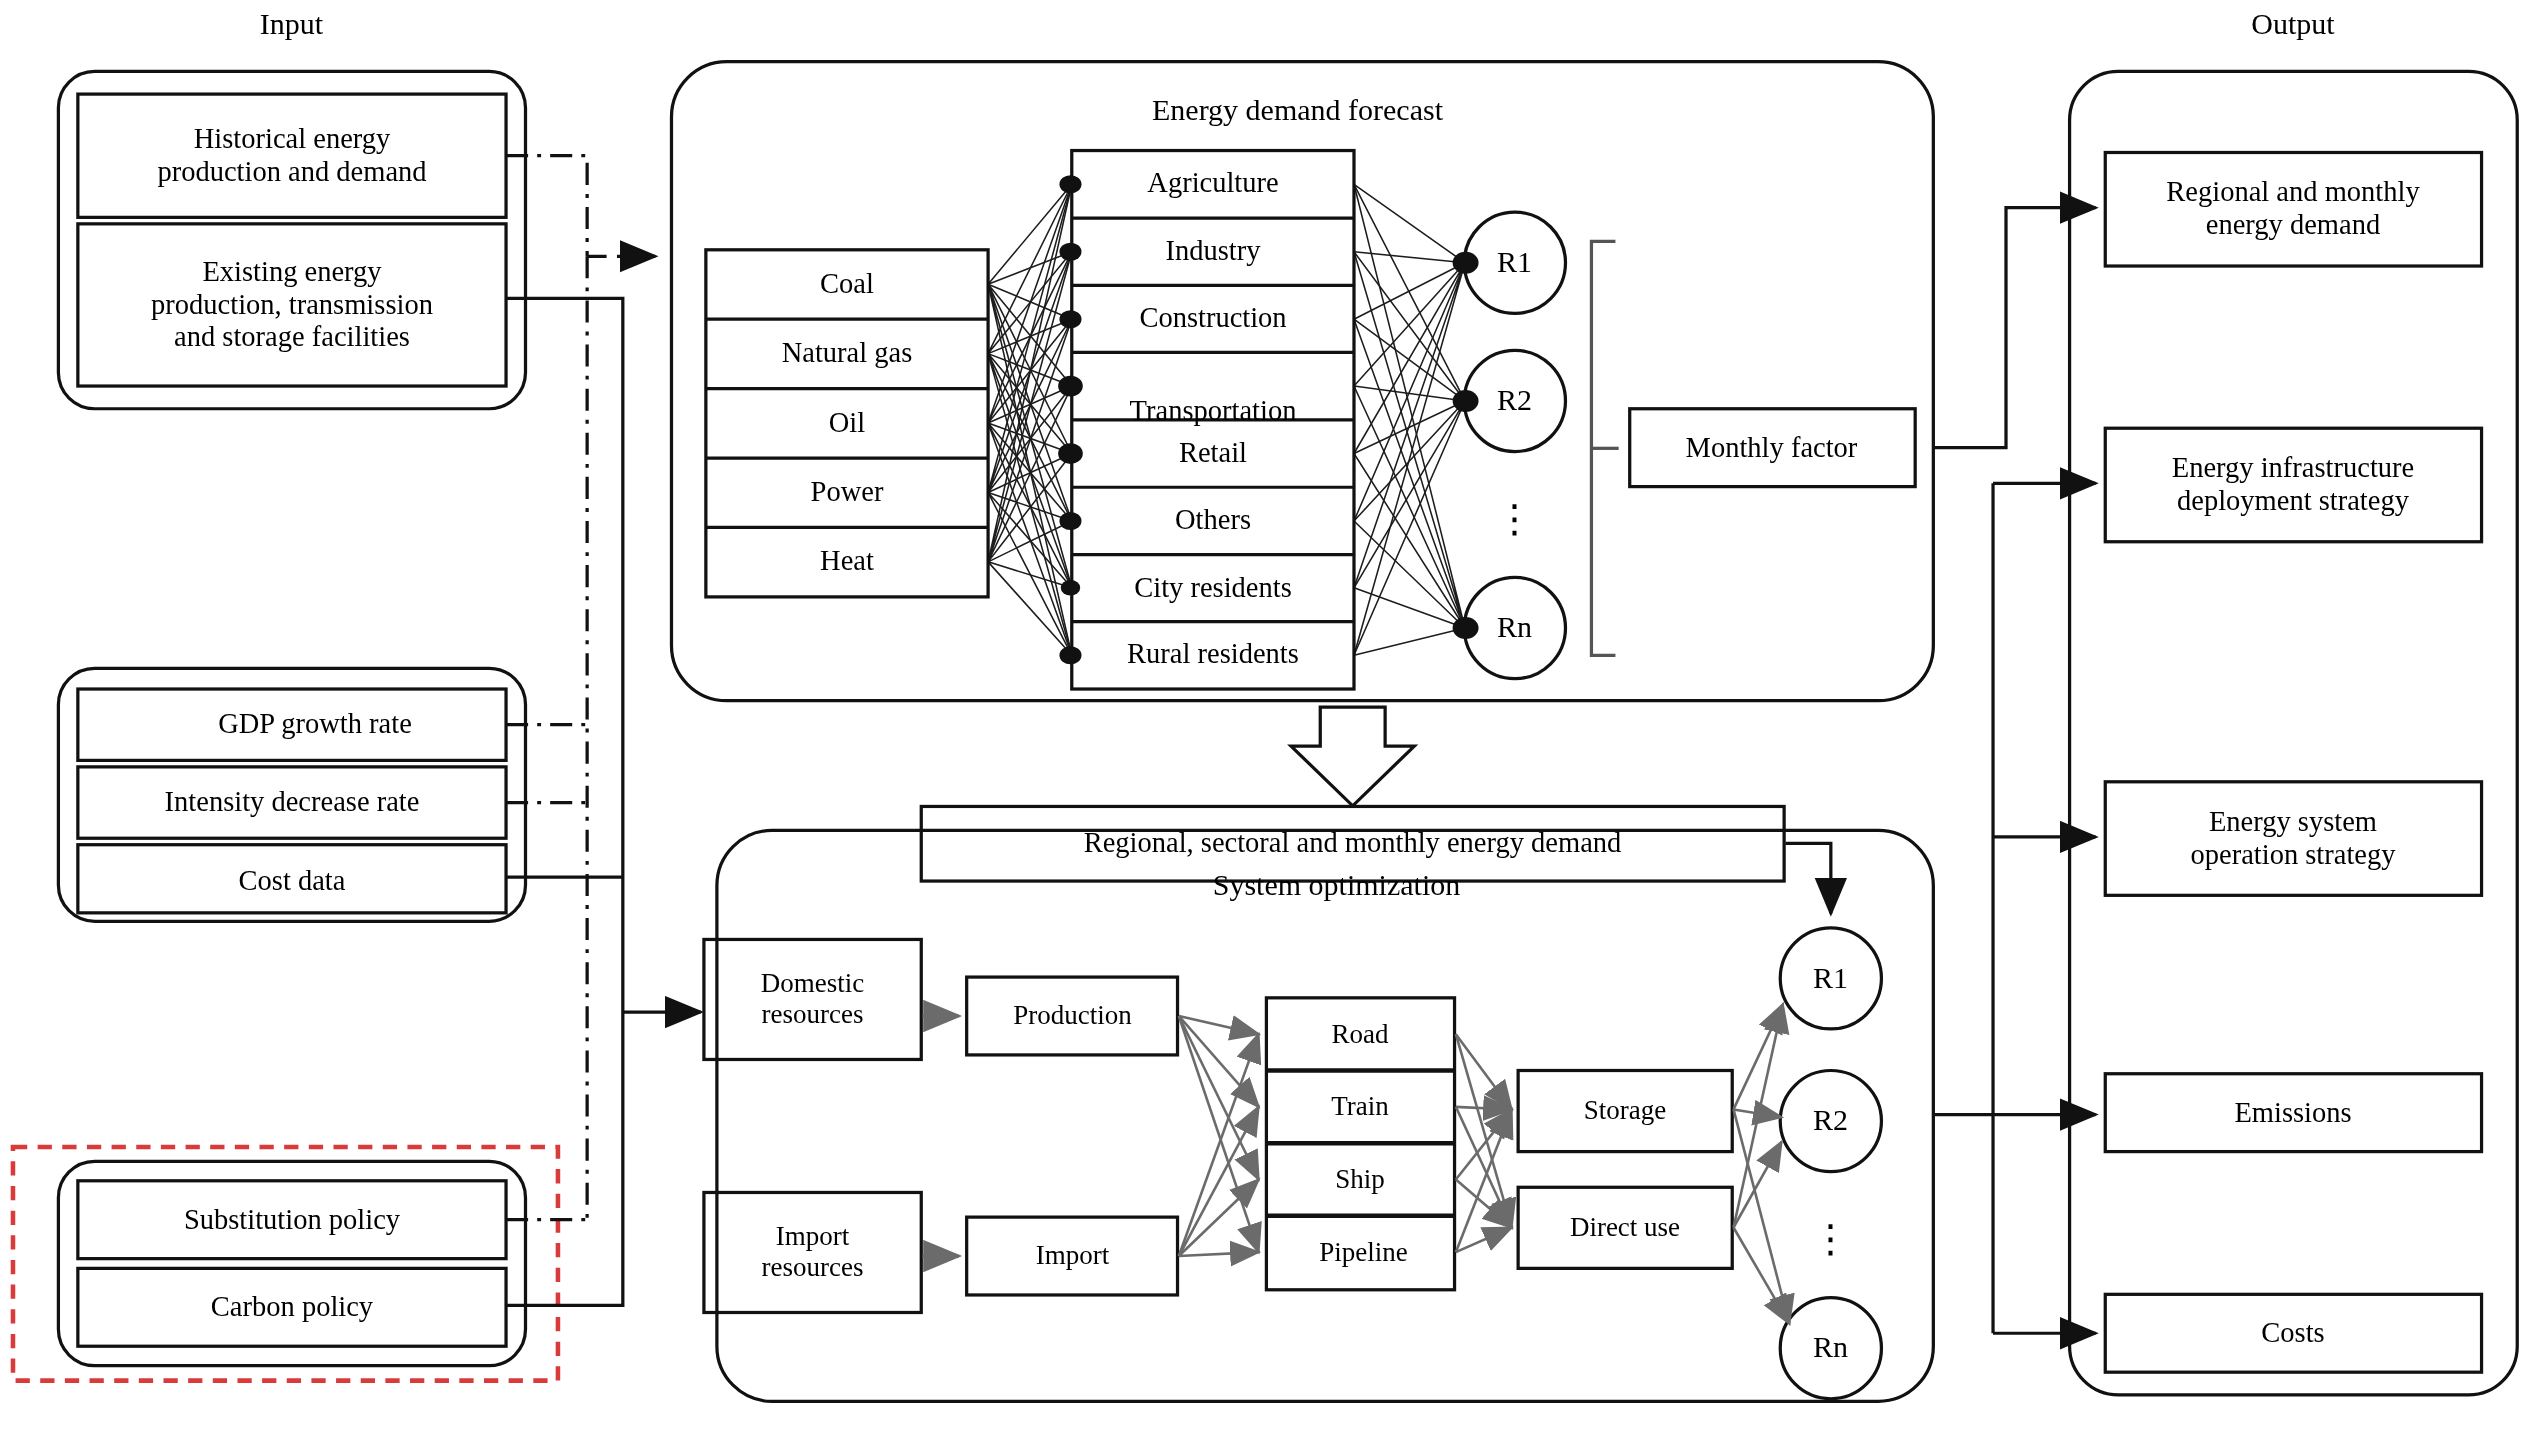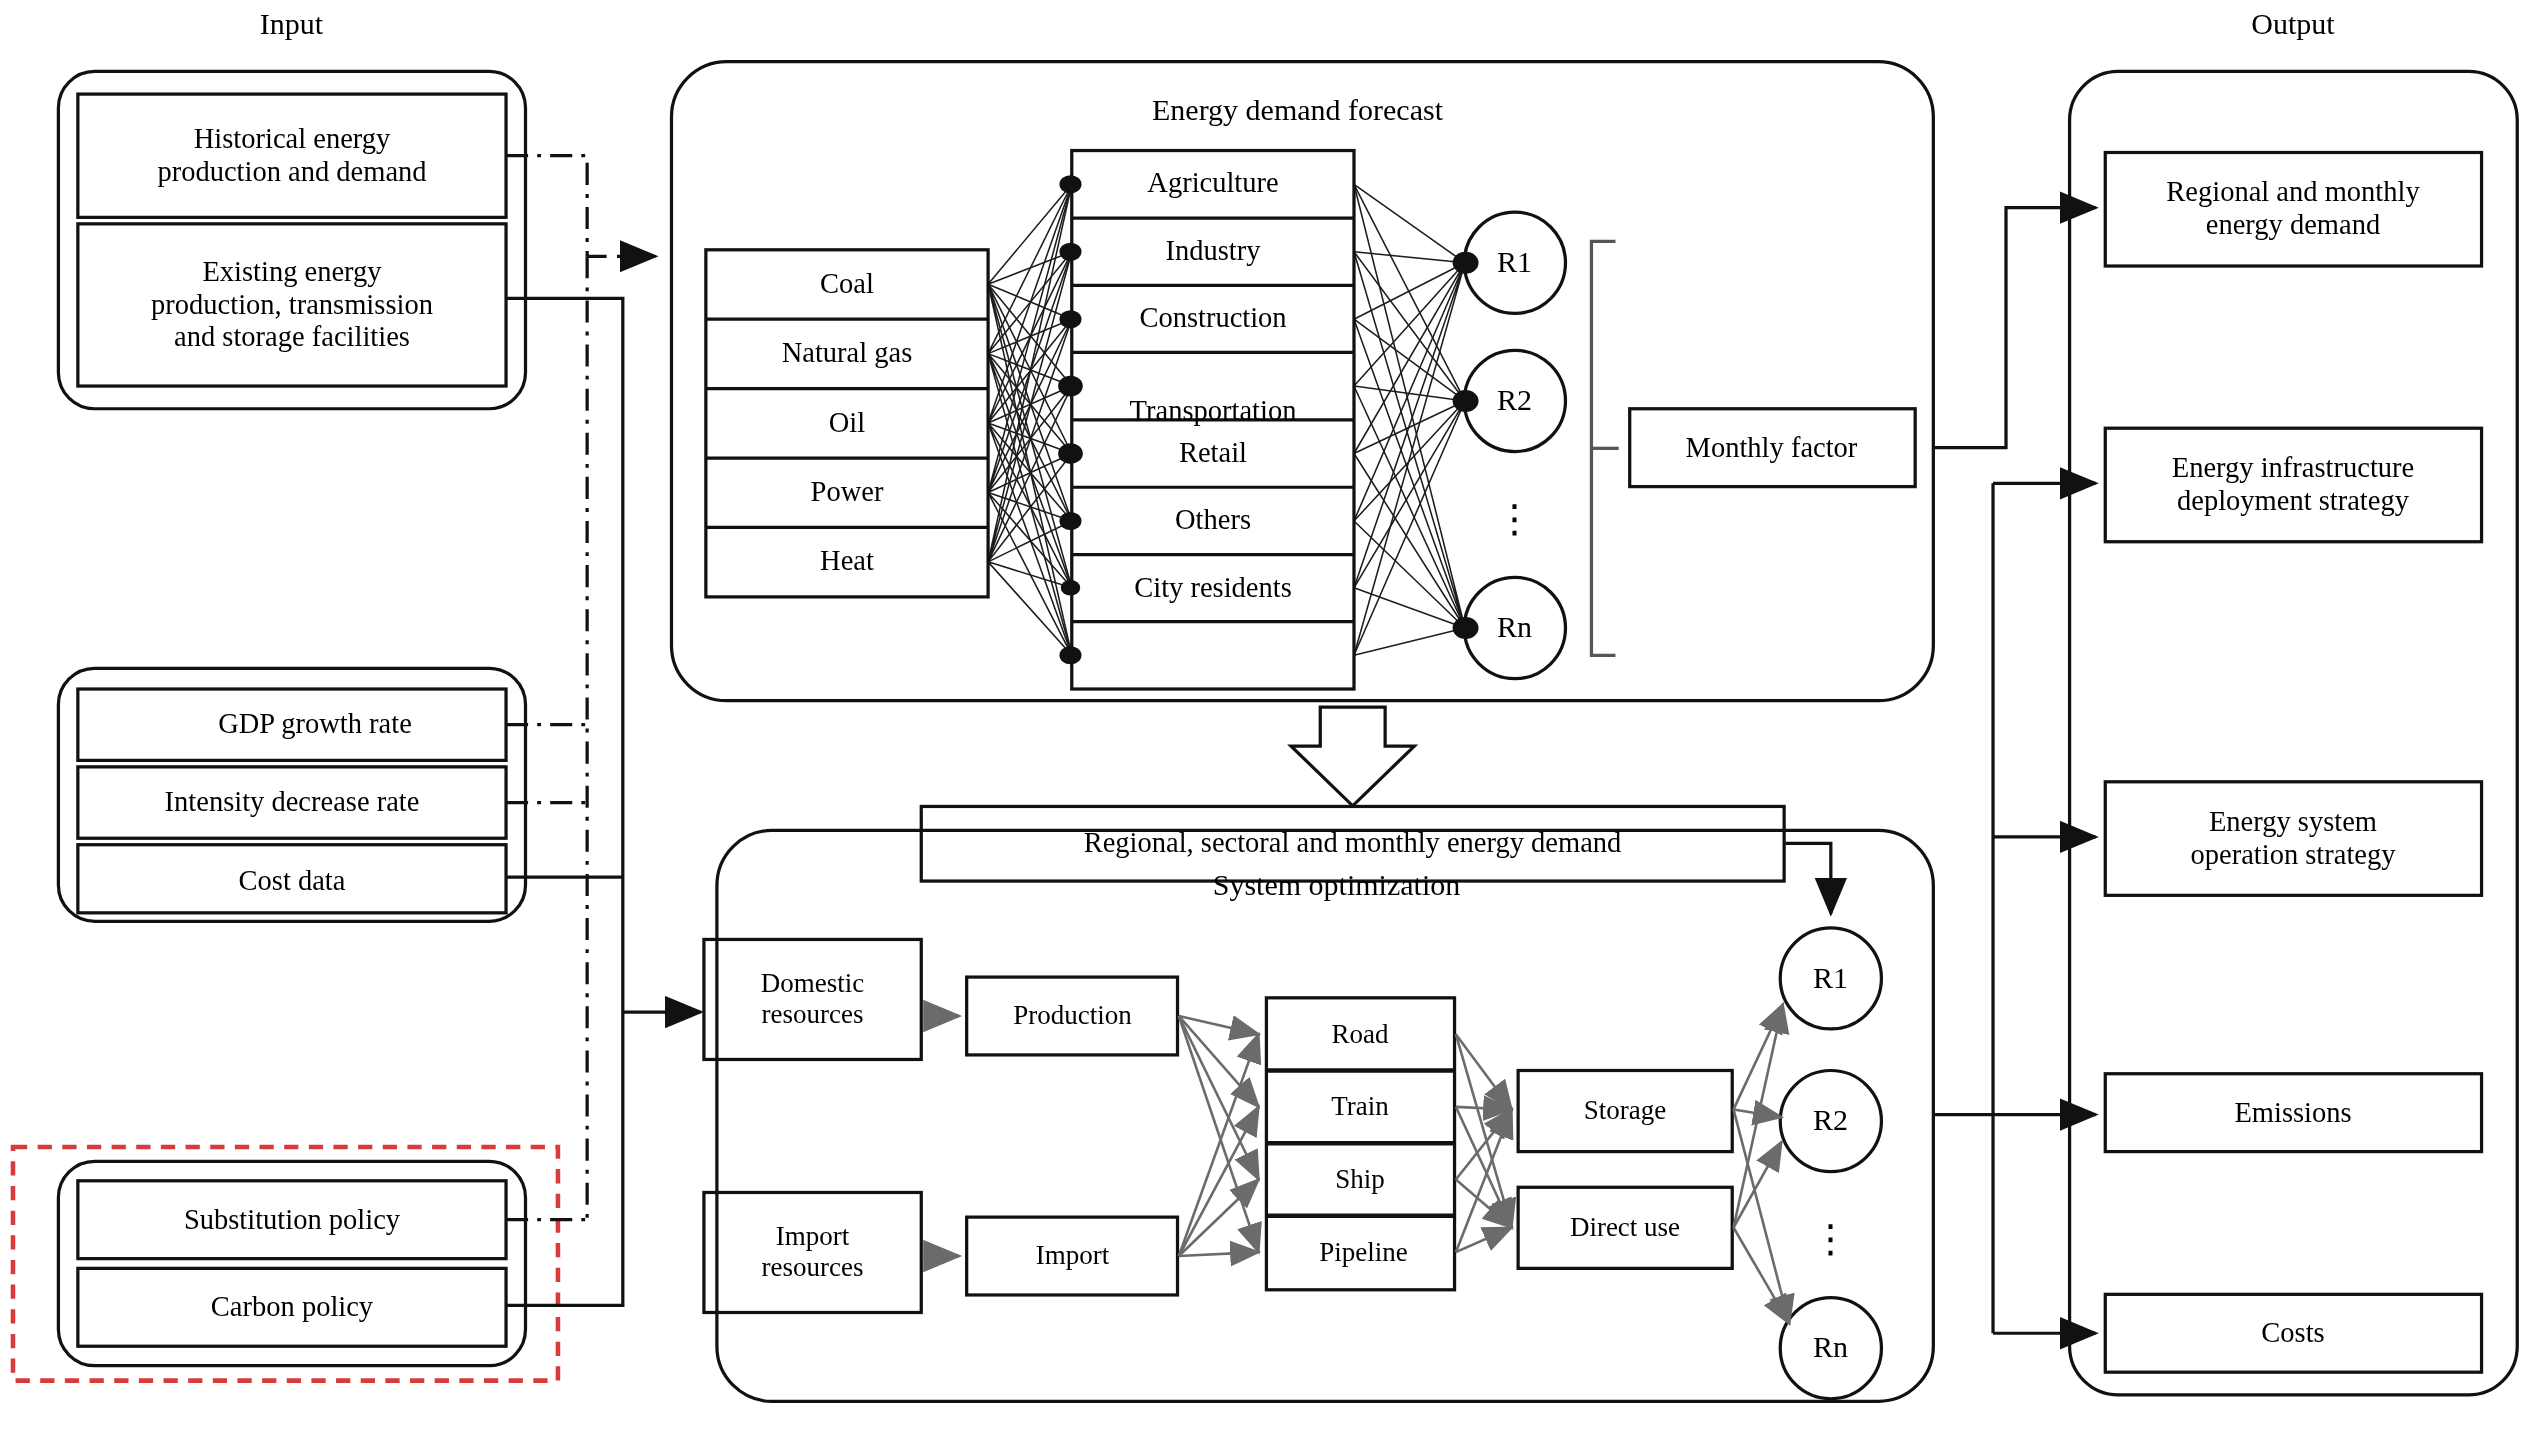--- a/index.html
+++ b/index.html
@@ -229,20 +229,21 @@
   <div class="lbl boxtext" style="left:706px;top:458px;width:282px;height:69px;">Power</div>
   <div class="lbl boxtext" style="left:706px;top:527px;width:282px;height:69px;">Heat</div>
 
   <div class="lbl boxtext" style="left:1072px;top:150px;width:282px;height:67px;">Agriculture</div>
   <div class="lbl boxtext" style="left:1072px;top:218px;width:282px;height:67px;text-align:right;">Industry</div>
   <div class="lbl boxtext" style="left:1072px;top:285px;width:282px;height:67px;">Construction</div>
   <div class="lbl boxtext" style="left:1072px;top:352px;width:282px;height:80px;margin-top:19px;">Transportation</div>
   <div class="lbl boxtext" style="left:1072px;top:420px;width:282px;height:67px;">Retail</div>
   <div class="lbl boxtext" style="left:1072px;top:487px;width:282px;height:67px;">Others</div>
   <div class="lbl boxtext" style="left:1072px;top:555px;width:282px;height:67px;">City residents</div>
+  <div class="lbl boxtext" style="left:1072px;top:621px;width:282px;height:67px;">Rural residents</div>
 
   <div class="lbl rnode" style="left:1464px;top:243px;width:101px;height:39px;">R1</div>
   <div class="lbl rnode" style="left:1464px;top:381px;width:101px;height:39px;">R2</div>
   <div class="lbl vdots" style="left:1464px;top:493px;width:101px;height:52px;">⋮</div>
   <div class="lbl rnode" style="left:1464px;top:608px;width:101px;height:39px;">Rn</div>
 
   <div class="lbl boxtext" style="left:1629px;top:409px;width:285px;height:78px;">Monthly factor</div>
 
   <div class="lbl boxtext" style="left:921px;top:806px;width:863px;height:75px;">Regional, sectoral and monthly energy demand</div>
 

